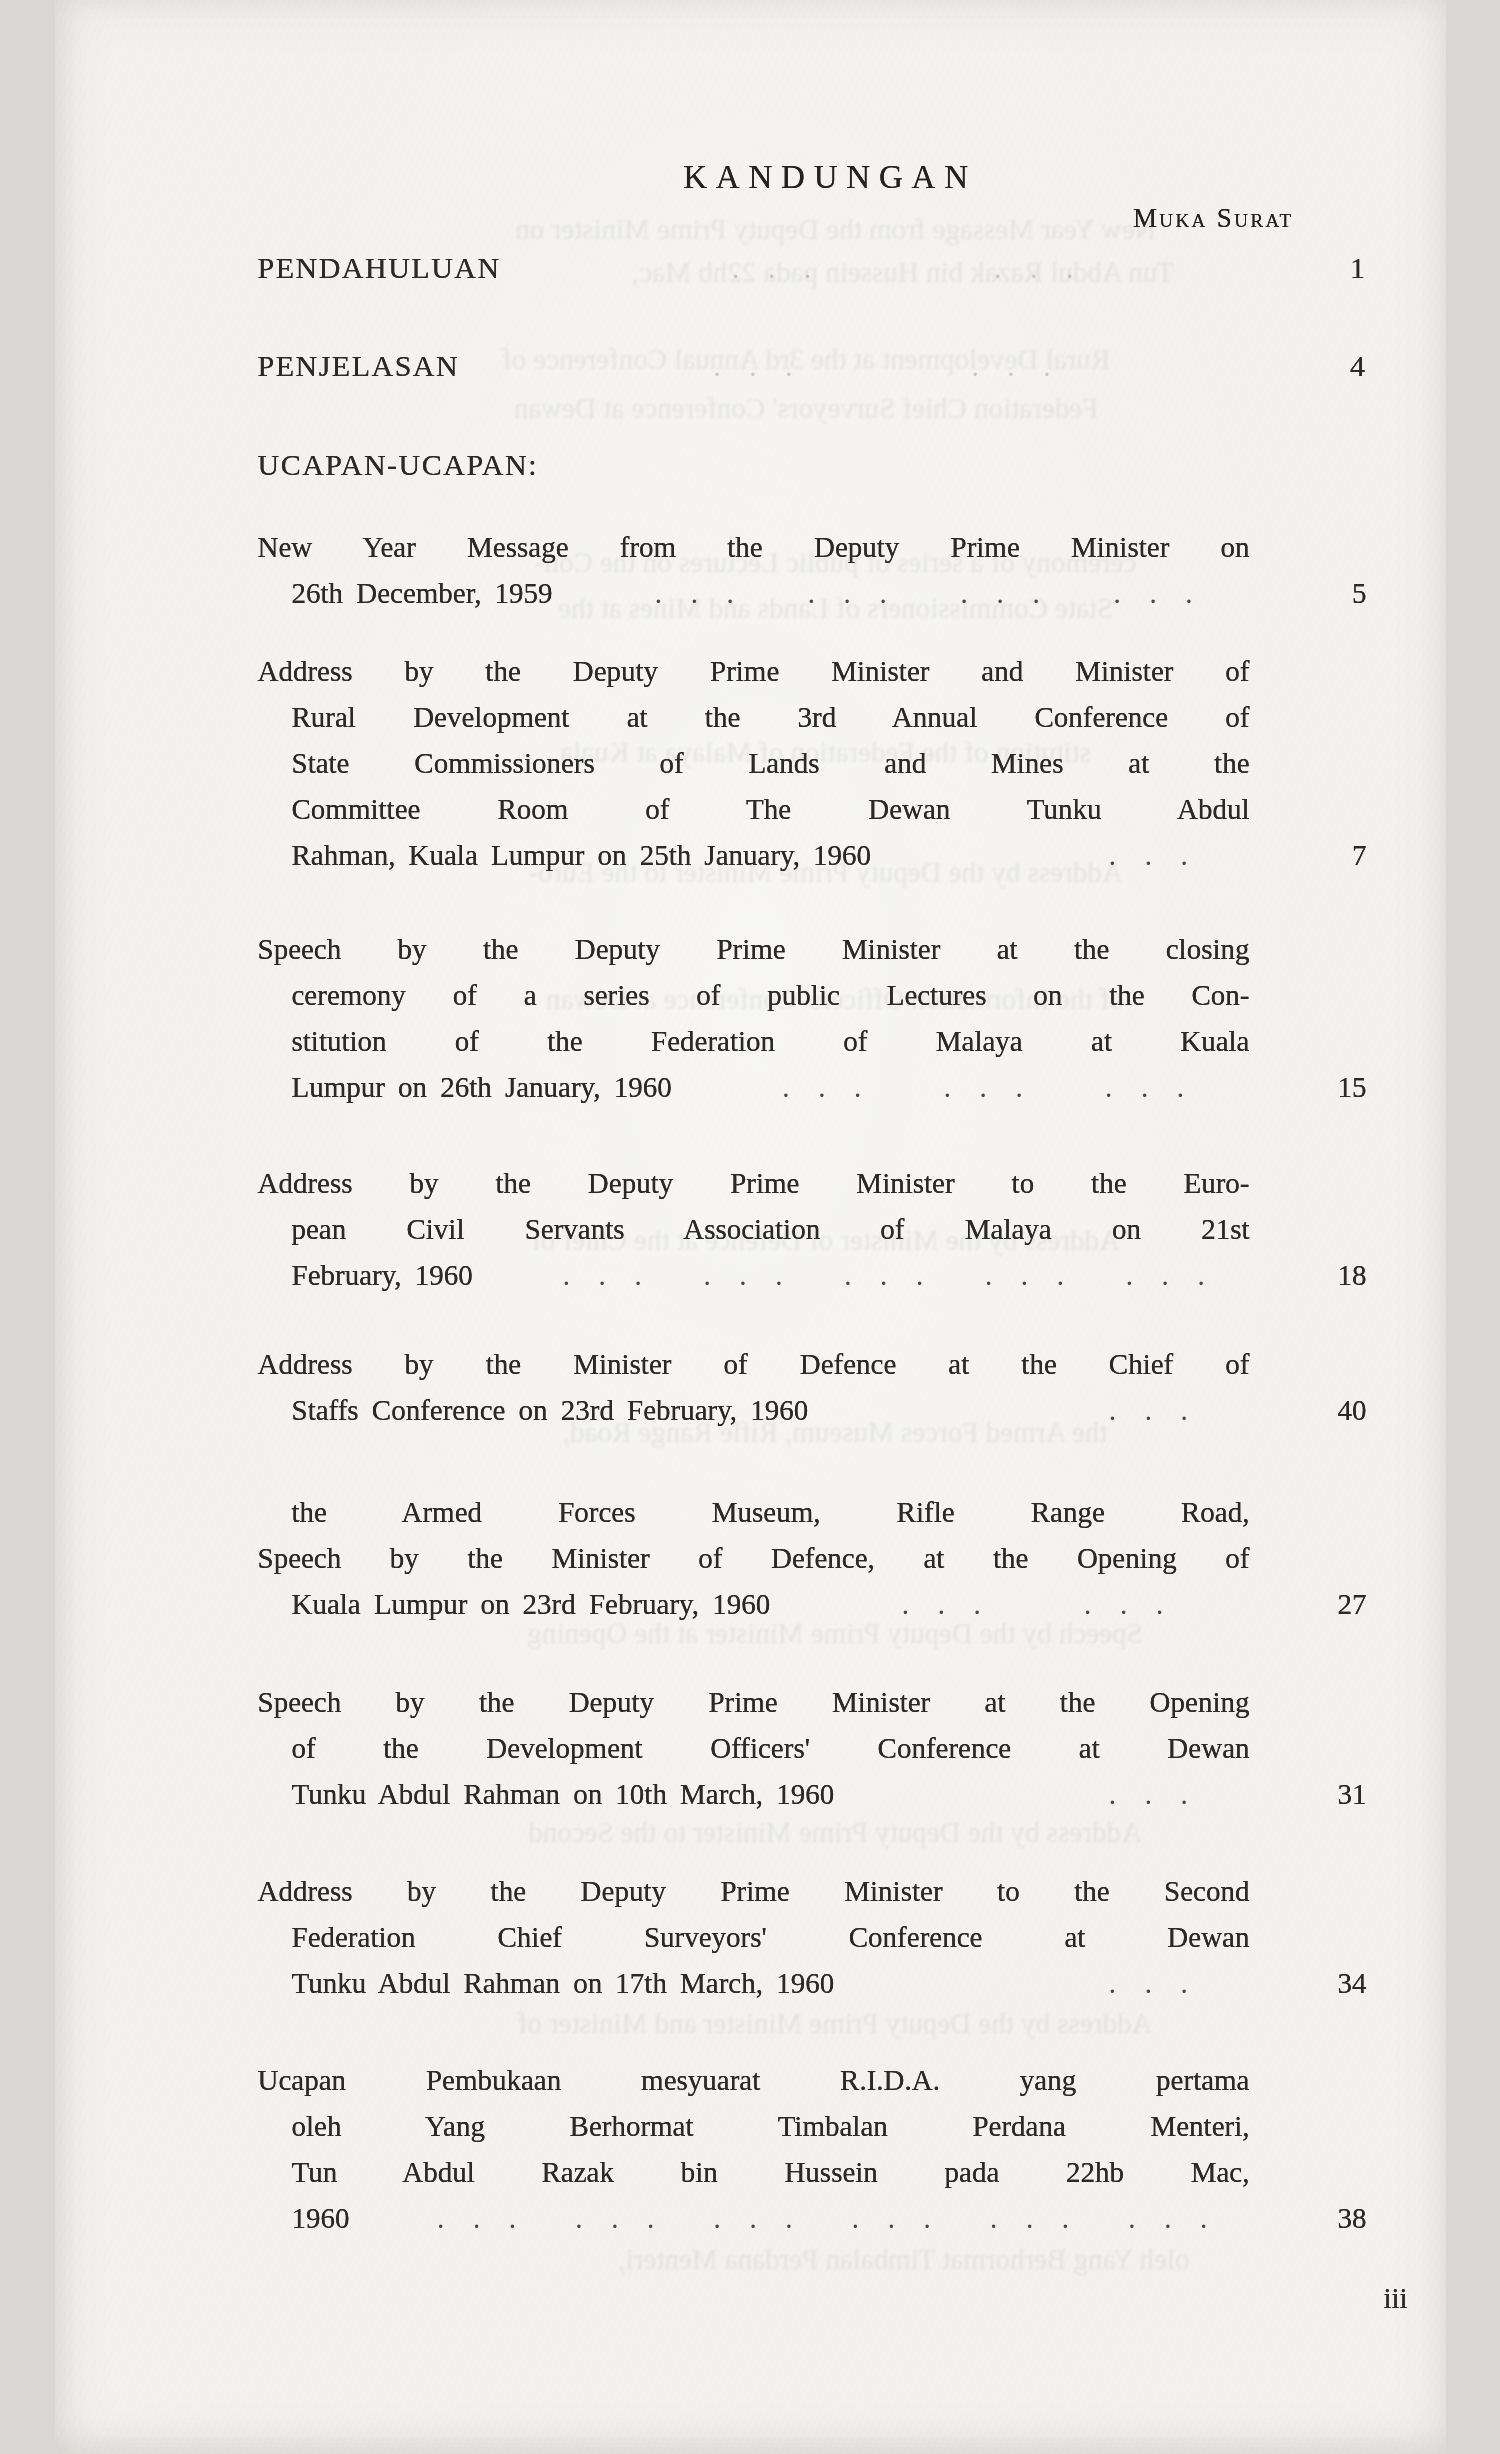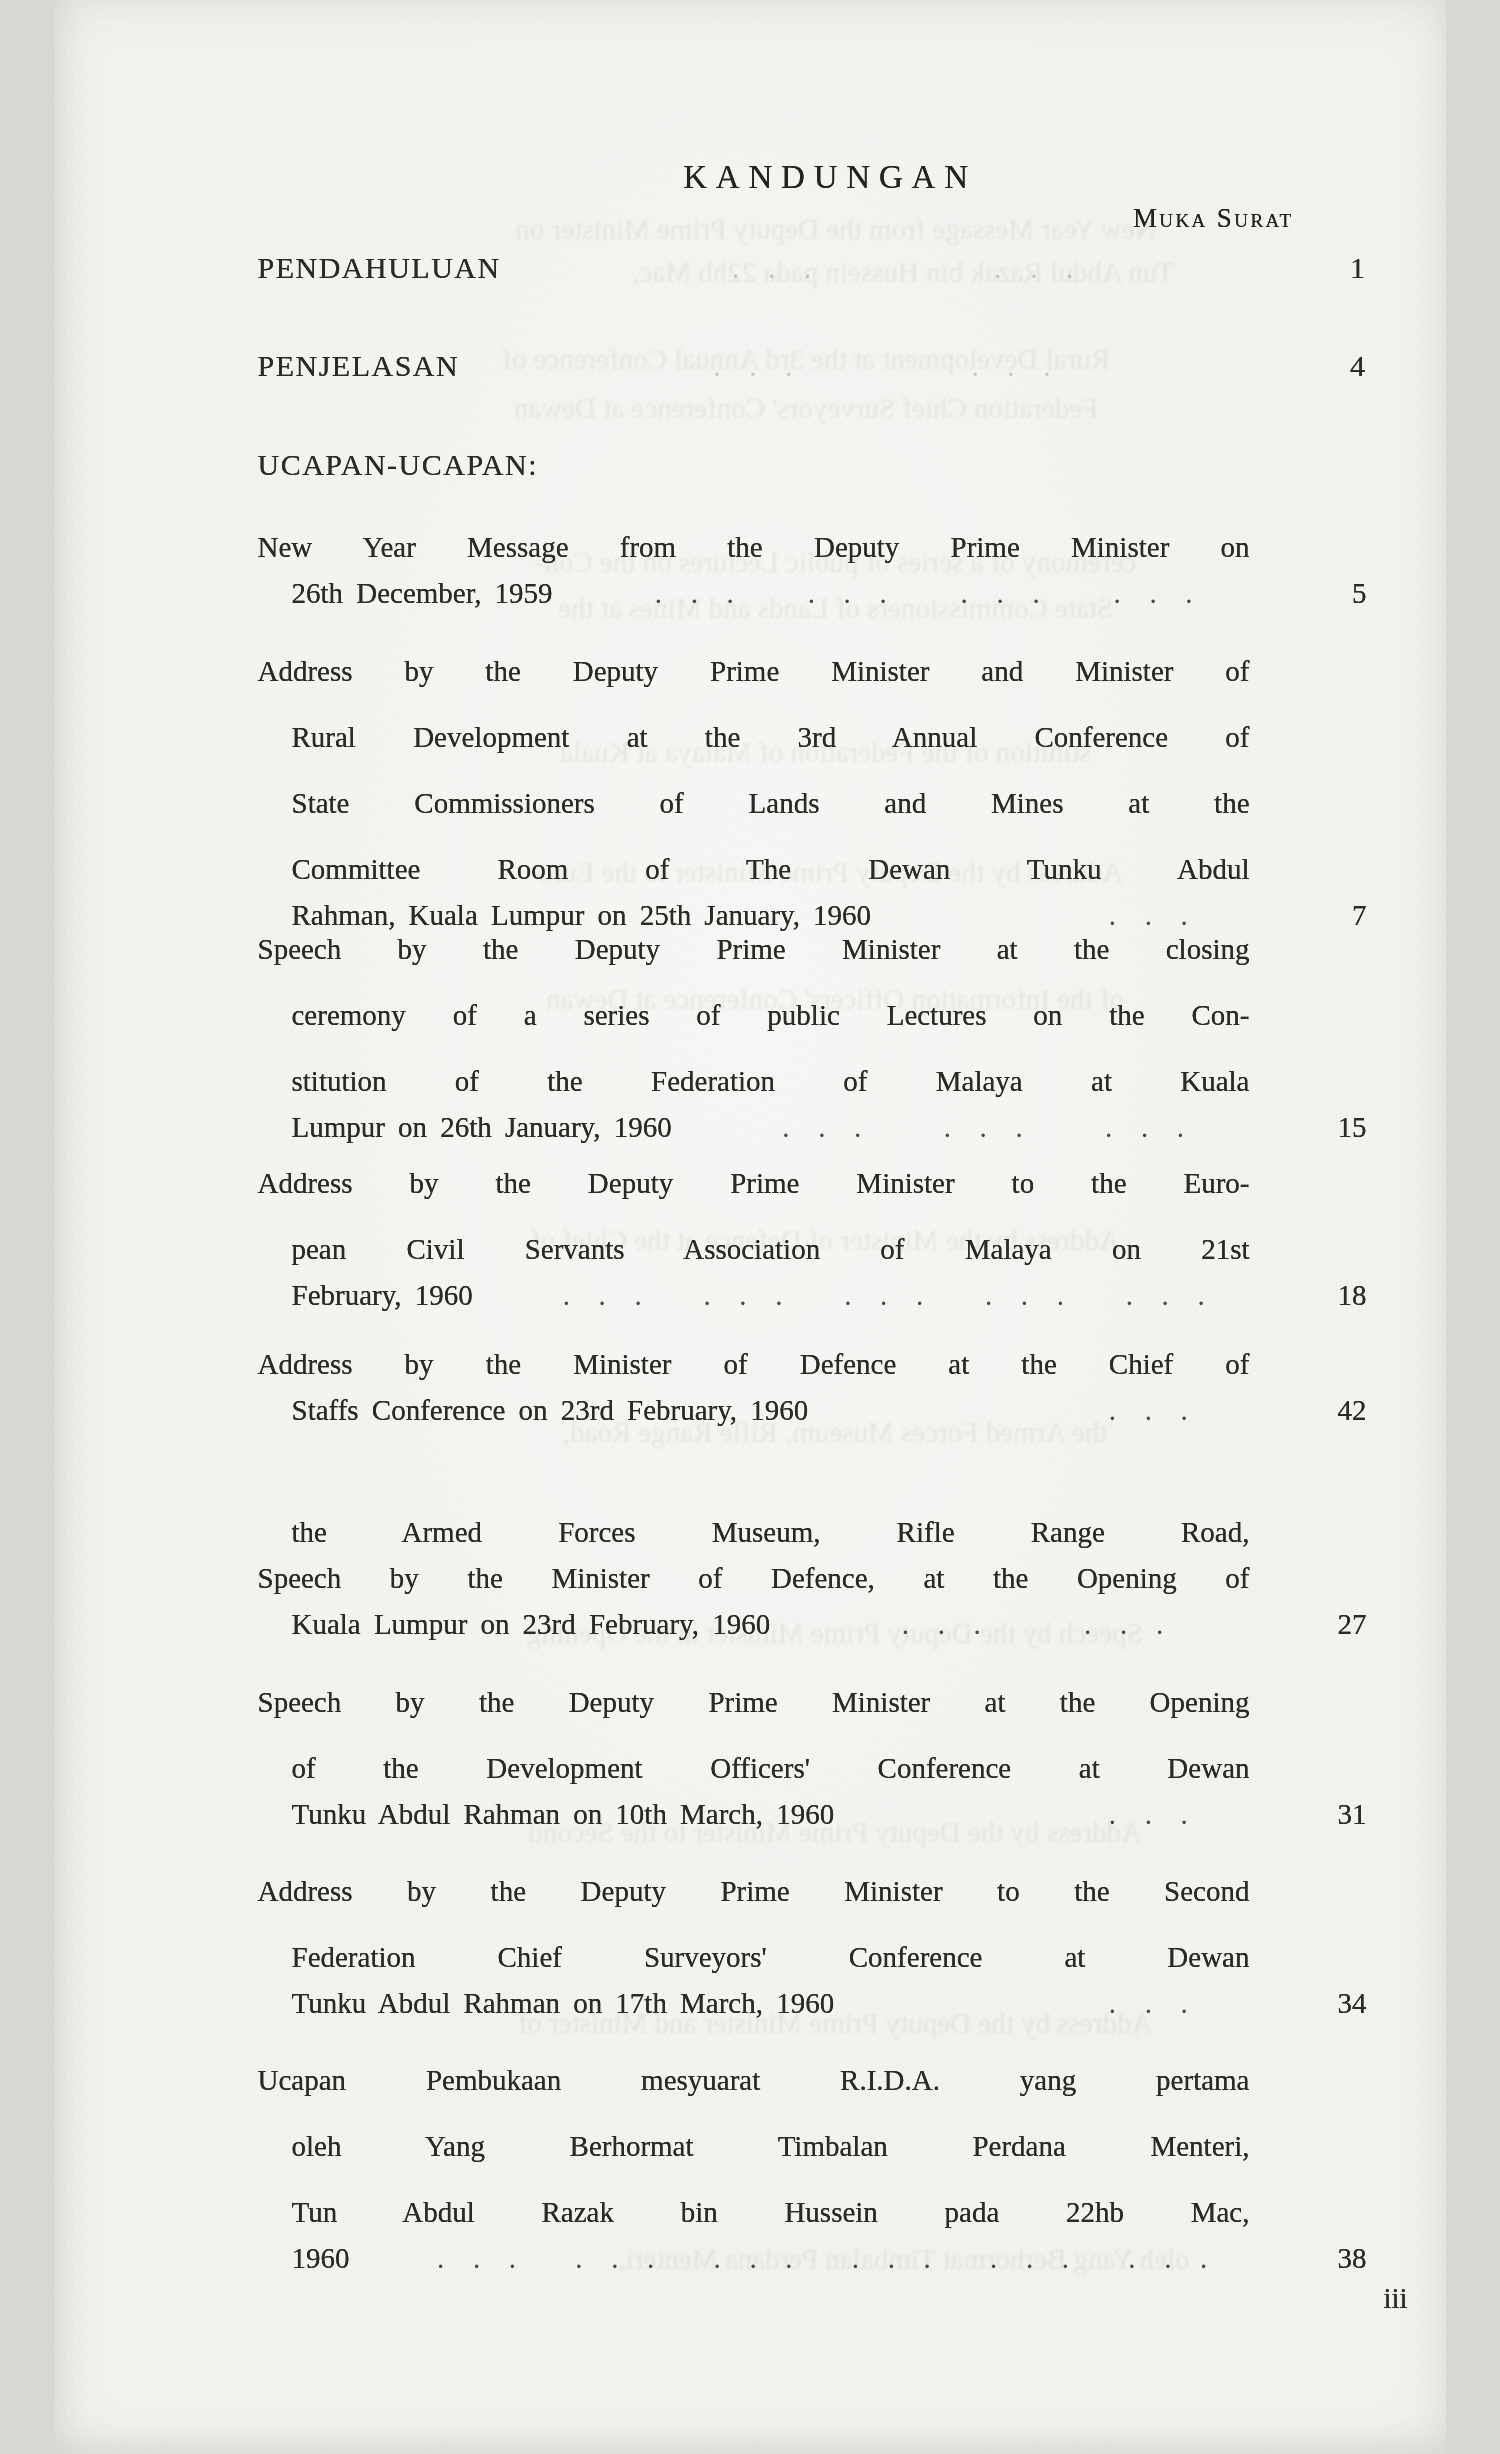--- a/index.html
+++ b/index.html
@@ -38,21 +38,21 @@
   .front-row .dots{margin:0 59px 0 59px;}
   .front-row .dots .dg{opacity:0.22;}
   .entry{
     position:absolute;left:203px;width:1109px;
     font-size:29px;line-height:46px;
   }
   .entry .line{
     width:992px;text-align:justify;text-align-last:justify;
     text-shadow:0 0 0.4px currentColor;
   }
-  .entry .line.cont{margin-left:34px;width:958px;margin-top:20px;}
+  .entry .line.cont{margin-left:34px;width:958px;}
   .lastline{
     display:flex;align-items:baseline;margin-left:34px;width:1075px;
   }
   .lastline .lead{white-space:nowrap;word-spacing:5.9px;text-shadow:0 0 0.4px currentColor;}
   .dots{
     flex:1;display:flex;justify-content:space-evenly;align-items:baseline;
     margin:0 49px 0 39px;
   }
   .dots.dots-end{justify-content:flex-end;}
   .dots.dots-end .dg{margin-right:68px;}
@@ -174,21 +174,21 @@
       <span class="pagenum">18</span>
     </div>
   </div>
       <div class="entry" style="top: 1341px;">
     <div class="line">Address by the Minister of Defence at the Chief of</div>
         <div class="lastline">
       <span class="lead">Staffs Conference on 23rd February, 1960</span>
       <span class="dots dots-end">
             <span class="dg">.&nbsp;.&nbsp;.</span>
           </span>
-      <span class="pagenum">42</span>
+      <span class="pagenum">40</span>
     </div>
   </div>
       <div class="entry" style="top: 1489px;">
     <div class="line cont">the Armed Forces Museum, Rifle Range Road,</div>
         <div class="line">Speech by the Minister of Defence, at the Opening of</div>
         <div class="lastline">
       <span class="lead">Kuala Lumpur on 23rd February, 1960</span>
       <span class="dots">
             <span class="dg">.&nbsp;.&nbsp;.</span>
             <span class="dg">.&nbsp;.&nbsp;.</span>

